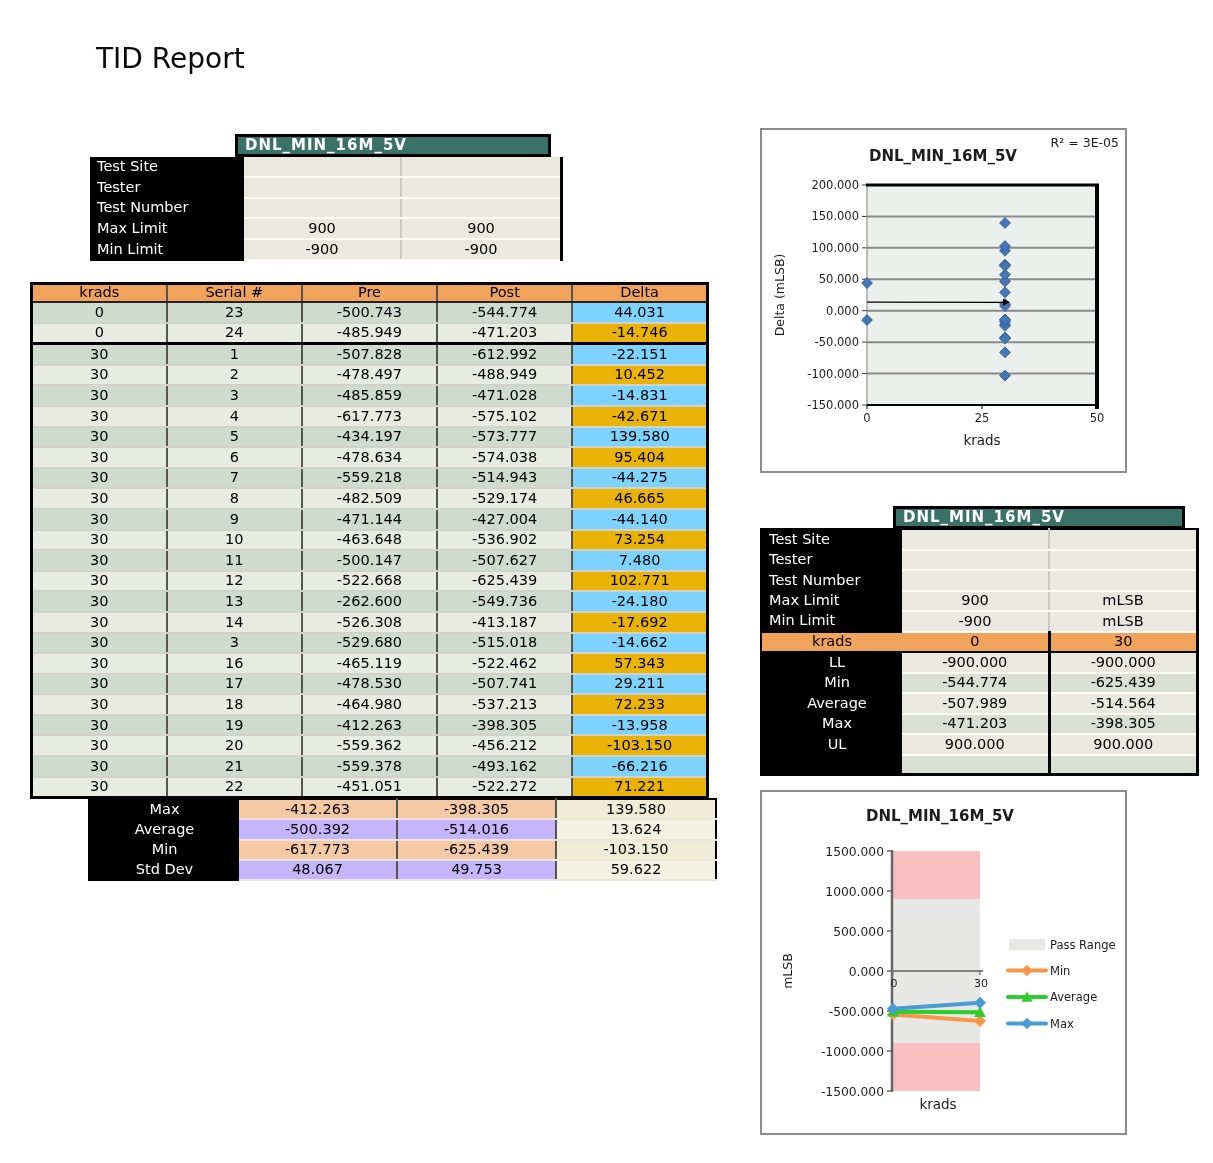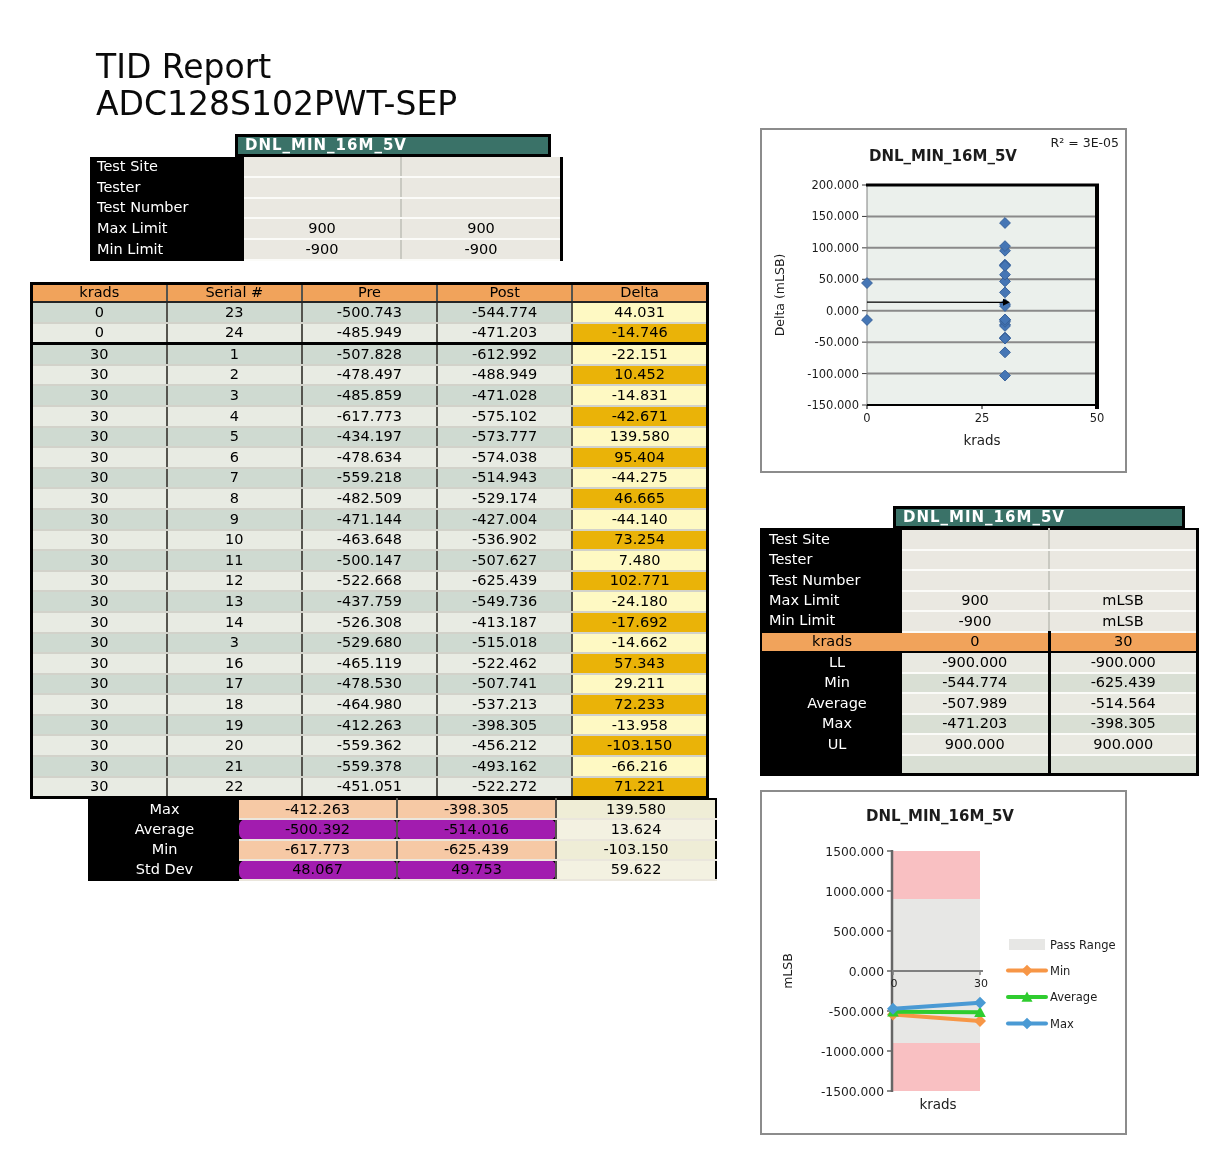--- a/index.html
+++ b/index.html
@@ -1,20 +1,20 @@
 <!DOCTYPE html>
 <html><head>
 <meta charset="utf-8">
 <style>
   html,body { margin:0; padding:0; background:#fff; }
   .page { position:relative; width:1213px; height:1163px; background:#fff;
           font-family:"DejaVu Sans","Liberation Sans",sans-serif; color:#000; overflow:hidden; }
 
   
-  .report-title { position:absolute; left:96px; top:48px; font-size:33px; line-height:37px; color:#0a0a0a; }
+  .report-title { position:absolute; left:96px; top:40px; font-size:28px; line-height:37px; color:#0a0a0a; }
 
   
   .green-hdr { position:absolute; box-sizing:border-box; background:#3A7268; border:3px solid #000;
                color:#fff; font-weight:bold; font-size:15px; line-height:17px; padding-left:7px; letter-spacing:1px; }
   .mt-green { left:235px; top:134px; width:316px; height:23px; }
   .st-green { left:893px; top:506px; width:292px; height:23px; }
 
   table { border-spacing:0; }
   td,th { padding:0; line-height:1.05; }
 
@@ -30,34 +30,34 @@
   
   .mt-grid { position:absolute; left:30px; top:282px; width:679px; border-collapse:collapse;
              table-layout:fixed; font-size:14.5px; border:3px solid #000; }
   .mt-grid th { background:#F1A35B; height:16px; font-weight:normal; font-size:14.5px; text-align:center;
                 border-right:2px solid #55544e; border-bottom:2px solid #242424; }
   .mt-grid th:last-child { border-right:none; }
   .mt-grid td { height:18.6px; text-align:center; border-right:2px solid #55544e; border-bottom:2px solid #d2d2ca; }
   .mt-grid td:last-child { border-right:none; }
   .mt-grid tr.r0 td { background:#CFDAD1; }
   .mt-grid tr.r1 td { background:#E8EBE3; }
-  .mt-grid tr.r0 td:last-child { background:#fef9c3;text-align:center; }
+  .mt-grid tr.r0 td:last-child { background:#7dd3fc;text-align:center; }
   .mt-grid tr.r1 td:last-child { background:#eab308; }
   .mt-grid tr.group-break td { border-bottom:3px solid #000; }
 
   
   .mt-summary { position:absolute; left:88px; top:798px; width:621px; background:#000;
                 border-collapse:collapse; table-layout:fixed; font-size:14.5px; border:2px solid #000; }
   .mt-summary td { height:18.3px; text-align:center; border-bottom:2px solid #eae6dc; }
   .mt-summary td.lbl { width:149px; background:#000; color:#fff; border-bottom:2px solid #000; }
   .mt-summary td.valc, .mt-summary td.deltac { border-right:2px solid #55544e; }
   .mt-summary td.deltac { border-right:none; }
   .mt-summary td.c1 { width:157px; } .mt-summary td.c2 { width:157px; } .mt-summary td.c3 { width:158px; }
   .mt-summary tr.s0 td.valc { background:#F6C9A5; }
-  .mt-summary tr.s1 td.valc { background:#a21caf;border-radius:7px; }
+  .mt-summary tr.s1 td.valc { background:#c4b5fd; }
   .mt-summary tr.s0 td.deltac { background:#EFEDD6; }
   .mt-summary tr.s1 td.deltac { background:#F3F1E1; }
 
   
   .st-table { position:absolute; left:760px; top:528px; width:425px; background:#000;
               border-collapse:collapse; table-layout:fixed; font-size:14.5px;
               border:2px solid #000; border-right:3px solid #000; border-bottom:3px solid #000; }
   .st-table td { height:18.5px; }
   .st-table td.lbl { width:133px; background:#000; color:#fff; text-align:left; padding-left:7px; }
   .st-table td.val { text-align:center; background:#EAE8E1; border-bottom:2px solid #fbfbf8; }
@@ -78,21 +78,20 @@
   .trend-box   { left:760px; top:790px; }
   .chart-box svg { display:block; }
 </style>
 </head>
 <body>
 
 <div class="page">
 
   <div class="report-title">
     <div>TID Report</div>
-    <div>ADC128S102PWT-SEP</div>
   </div>
 
   <div class="green-hdr mt-green">DNL_MIN_16M_5V</div>
   <table class="mt-info">
     <tbody>
         <tr>
           <td class="lbl">Test Site</td>
           <td class="val v1"></td>
           <td class="val v2"></td>
         </tr>
@@ -223,21 +222,21 @@
         <tr class="r1">
           <td>30</td>
           <td>12</td>
           <td>-522.668</td>
           <td>-625.439</td>
           <td>102.771</td>
         </tr>
         <tr class="r0">
           <td>30</td>
           <td>13</td>
-          <td>-437.759</td>
+          <td>-262.600</td>
           <td>-549.736</td>
           <td>-24.180</td>
         </tr>
         <tr class="r1">
           <td>30</td>
           <td>14</td>
           <td>-526.308</td>
           <td>-413.187</td>
           <td>-17.692</td>
         </tr>

